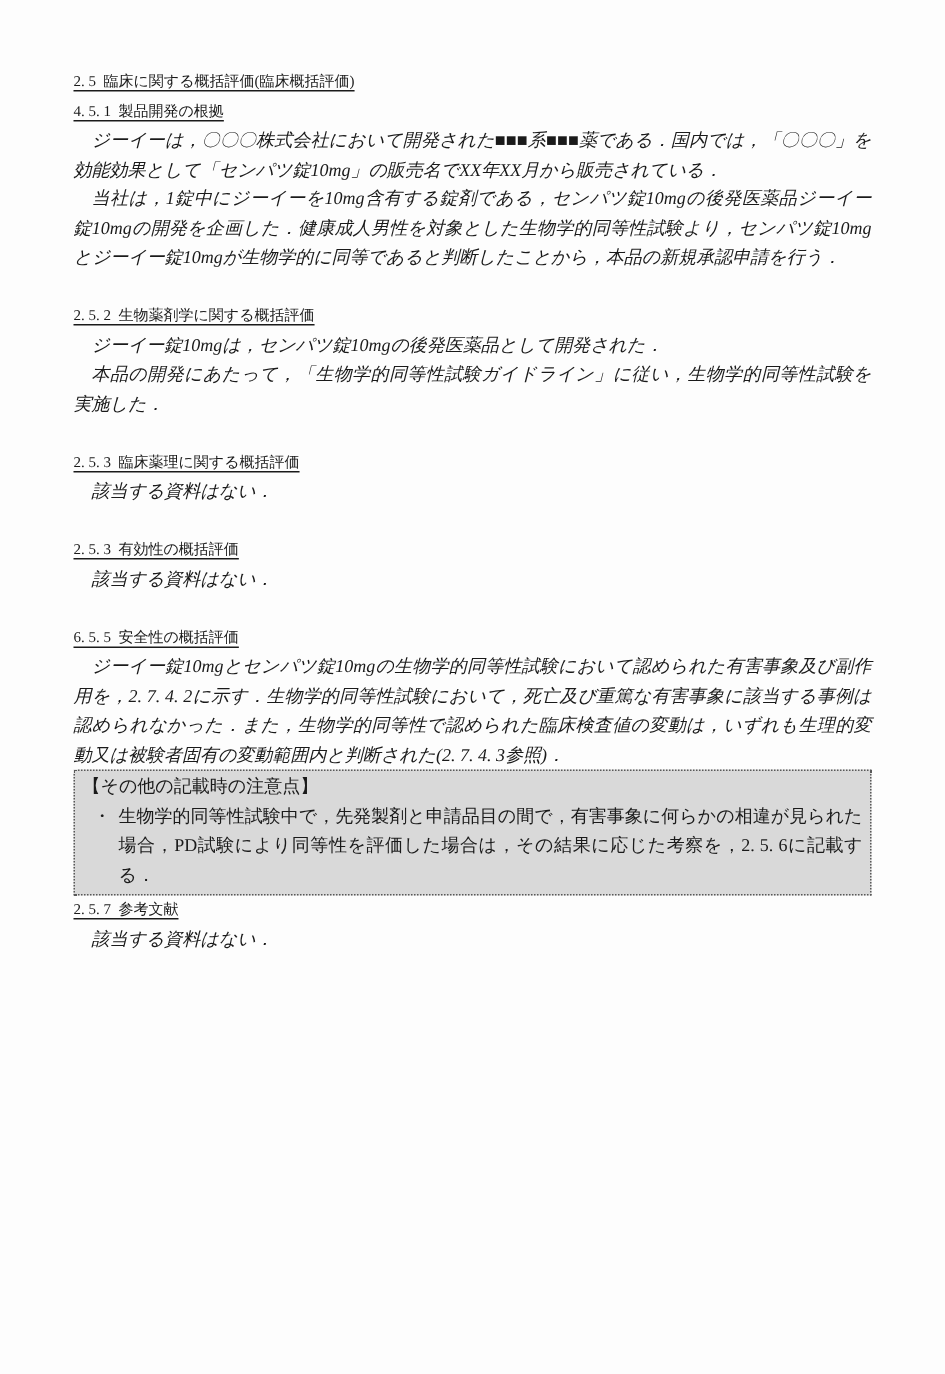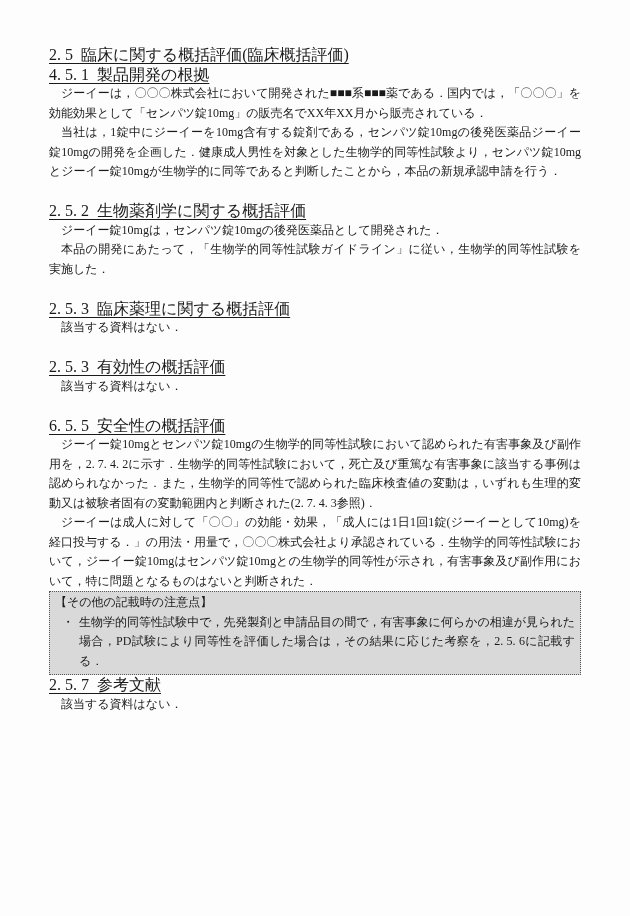--- a/index.html
+++ b/index.html
@@ -12,32 +12,33 @@
     padding: 45px 49px 0 49px;
     font-family: "Liberation Serif", "DejaVu Serif", serif;
     font-size: 12px;
     line-height: 19.5px;
     color: #1a1a1a;
     overflow: hidden;
   }
   section.sec { margin: 0; }
   section.sec.gap { margin-top: 19.5px; }
   .sec-heading {
-    font-size: 16px;
+    font-size: 10px;
     font-weight: normal;
     text-decoration: underline;
     text-underline-offset: 3px;
     margin: 0;
     white-space: pre-wrap;
   }
   p.body-para {
     margin: 0;
     text-indent: 12px;
     text-align: justify;
     word-break: break-all;
+    font-style: italic;
   }
   .note-box {
     margin-top: 0;
     border: 1.5px dotted #595959;
     background: #d9d9d9;
     padding: 1px 5px 3px 5px;
   }
   .note-title { margin: 0; }
   .note-item { display: flex; padding-left: 7px; }
   .note-bullet { flex: none; width: 17px; }
@@ -71,21 +72,20 @@
   </section>
 
   <section class="sec gap">
     <h2 class="sec-heading">2. 5. 3  有効性の概括評価</h2>
     <p class="body-para">該当する資料はない．</p>
   </section>
 
   <section class="sec gap">
     <h2 class="sec-heading">6. 5. 5  安全性の概括評価</h2>
     <p class="body-para">ジーイー錠10mgとセンパツ錠10mgの生物学的同等性試験において認められた有害事象及び副作用を，2. 7. 4. 2に示す．生物学的同等性試験において，死亡及び重篤な有害事象に該当する事例は認められなかった．また，生物学的同等性で認められた臨床検査値の変動は，いずれも生理的変動又は被験者固有の変動範囲内と判断された(2. 7. 4. 3参照)．</p>
-    <p class="body-para">ジーイーは成人に対して「〇〇」の効能・効果，「成人には1日1回1錠(ジーイーとして10mg)を経口投与する．」の用法・用量で，〇〇〇株式会社より承認されている．生物学的同等性試験において，ジーイー錠10mgはセンパツ錠10mgとの生物学的同等性が示され，有害事象及び副作用において，特に問題となるものはないと判断された．</p>
   </section>
 
 
   <div class="note-box">
     <div class="note-title">【その他の記載時の注意点】</div>
     <div class="note-item">
       <span class="note-bullet">・</span>
       <span class="note-text">生物学的同等性試験中で，先発製剤と申請品目の間で，有害事象に何らかの相違が見られた場合，PD試験により同等性を評価した場合は，その結果に応じた考察を，2. 5. 6に記載する．</span>
     </div>
   </div>

